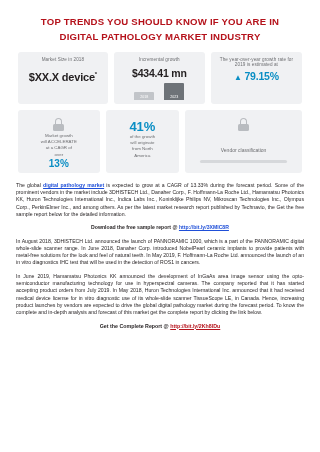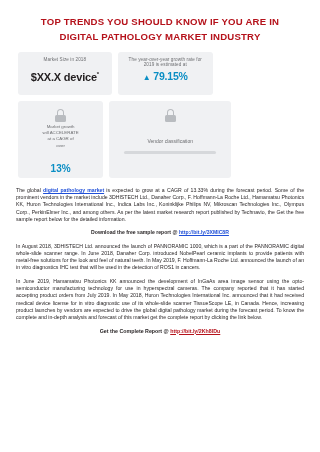--- a/index.html
+++ b/index.html
@@ -129,21 +129,21 @@
     font-size:4.4px;
     color:#6d6e71;
     text-align:center;
     line-height:6.2px;
   }
   .c4 .pct {
     text-align:center;
     font-size:10px;
     font-weight:bold;
     color:#0a8ec4;
-    margin-top:14px;
+    margin-top:0;
   }
   .c5 .pct {
     text-align:center;
     font-size:13px;
     font-weight:bold;
     color:#0a8ec4;
     line-height:15px;
     padding-top:4px;
   }
   .c5 .txt {
@@ -201,20 +201,34 @@
     <div class="row1">
 
       <div class="card c1">
         <div class="card-label">Market Size in 2018</div>
         <div class="bigval">
           <span class="cur">$</span><span>XX.X</span>
           <span>device</span><span class="sup">*</span>
         </div>
       </div>
 
+      <div class="card c2">
+        <div class="card-label">Incremental growth</div>
+        <div class="growth-wrap">
+          <div class="growth-val">$434.41 mn</div>
+          <div class="bars">
+            <div class="bar small">
+              <span class="baryear">2018</span>
+            </div>
+            <div class="bar big">
+              <span class="baryear">2023</span>
+            </div>
+          </div>
+        </div>
+      </div>
 
       <div class="card c3">
         <div class="card-label">The year-over-year growth rate for 2019 is estimated at</div>
         <div class="cagr-big">
           <span class="arrow">▲</span>
           <span>79.15%</span>
         </div>
       </div>
 
     </div>
@@ -226,20 +240,27 @@
           <div class="shackle"></div>
           <div class="body"></div>
         </div>
         <div class="txt">Market growth</div>
         <div class="txt">will ACCELERATE</div>
         <div class="txt">at a CAGR of</div>
         <div class="txt">over</div>
         <div class="pct">13%</div>
       </div>
 
+      <div class="card c5">
+        <div class="pct">41%</div>
+        <div class="txt">of the growth</div>
+        <div class="txt">will originate</div>
+        <div class="txt">from North</div>
+        <div class="txt">America</div>
+      </div>
 
       <div class="card c6">
         <div class="lock">
           <div class="shackle"></div>
           <div class="body"></div>
         </div>
         <div class="vendlabel">Vendor classification</div>
         <div class="vendbar"></div>
       </div>
 

